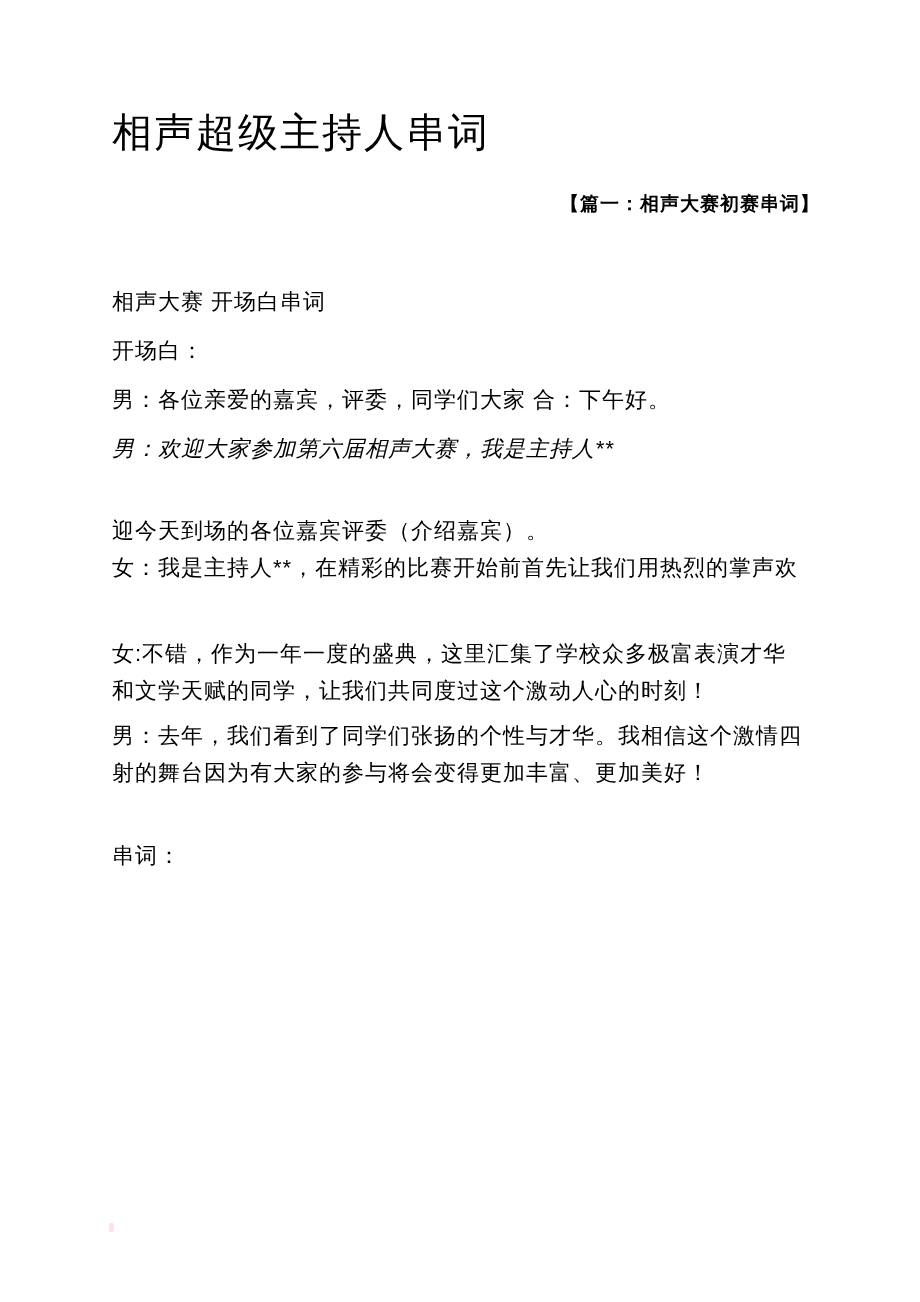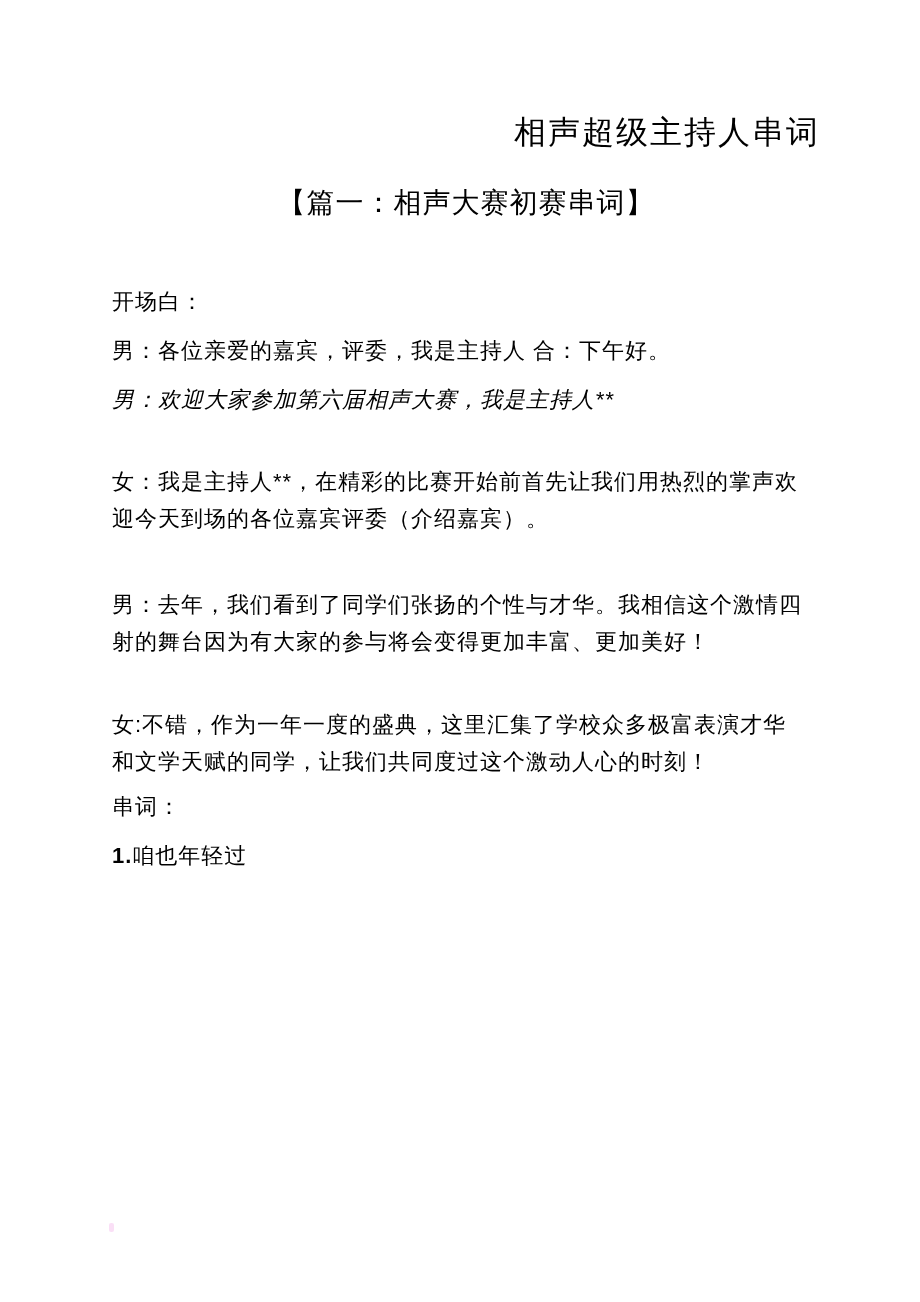--- a/index.html
+++ b/index.html
@@ -8,35 +8,35 @@
     width: 920px;
     height: 1302px;
     background: #ffffff;
     color: #000000;
     overflow: hidden;
     box-sizing: border-box;
     padding: 106px 100px 0 112px;
   }
   .doc-title {
     font-family: "DejaVu Serif", serif;
-    font-size: 32px;
+    font-size: 40px;
     font-weight: 400;
     line-height: 52px;
     letter-spacing: 2px;
-    text-align: right;
+    text-align: left;
     margin: 0;
     white-space: nowrap;
   }
   .doc-subtitle {
     font-family: "DejaVu Serif", serif;
-    font-size: 28px;
-    font-weight: 400;
+    font-size: 19px;
+    font-weight: 700;
     line-height: 38px;
     letter-spacing: 1px;
-    text-align: center;
+    text-align: right;
     margin: 26px 0 0 0;
     white-space: nowrap;
   }
   .body-text {
     margin-top: 61px;
     font-family: "Liberation Sans", sans-serif;
     font-size: 22px;
     line-height: 37px;
     letter-spacing: 1px;
   }
@@ -65,57 +65,57 @@
 <body>
 
 <div class="page">
 
   <h1 class="doc-title">相声超级主持人串词</h1>
 
   <h2 class="doc-subtitle">【篇一：相声大赛初赛串词】</h2>
 
   <div class="body-text">
 
+    <p class="para ind-4">
+        <span class="line">相声大赛 开场白串词</span>
+      </p>
 
     <p class="para ind-4">
         <span class="line">开场白：</span>
       </p>
 
 
 
     <p class="para ind-6">
-        <span class="line">男：各位亲爱的嘉宾，评委，我是主持人 合：下午好。</span>
+        <span class="line">男：各位亲爱的嘉宾，评委，同学们大家 合：下午好。</span>
       </p>
 
     <p class="para ind-6 sp-a">
         <span class="line">男：欢迎大家参加第六届相声大赛，我是主持人**</span>
       </p>
 
     <p class="para sp-b">
+      <span class="line">迎今天到场的各位嘉宾评委（介绍嘉宾）。</span>
       <span class="line">女：我是主持人**，在精彩的比赛开始前首先让我们用热烈的掌声欢</span>
-      <span class="line">迎今天到场的各位嘉宾评委（介绍嘉宾）。</span>
+    </p>
+
+    <p class="para sp-d">
+      <span class="line">女:不错，作为一年一度的盛典，这里汇集了学校众多极富表演才华</span>
+      <span class="line">和文学天赋的同学，让我们共同度过这个激动人心的时刻！</span>
     </p>
 
     <p class="para sp-c">
       <span class="line">男：去年，我们看到了同学们张扬的个性与才华。我相信这个激情四</span>
       <span class="line">射的舞台因为有大家的参与将会变得更加丰富、更加美好！</span>
-    </p>
-
-    <p class="para sp-d">
-      <span class="line">女:不错，作为一年一度的盛典，这里汇集了学校众多极富表演才华</span>
-      <span class="line">和文学天赋的同学，让我们共同度过这个激动人心的时刻！</span>
     </p>
 
 
 
     <p class="para ind-8">
         <span class="line">串词：</span>
       </p>
 
-    <p class="para">
-        <span class="line"><span class="num">1.</span><span>咱也年轻过</span></span>
-      </p>
 
   </div>
 
   <div class="speck"></div>
 
 </div>
 
 </body></html>

